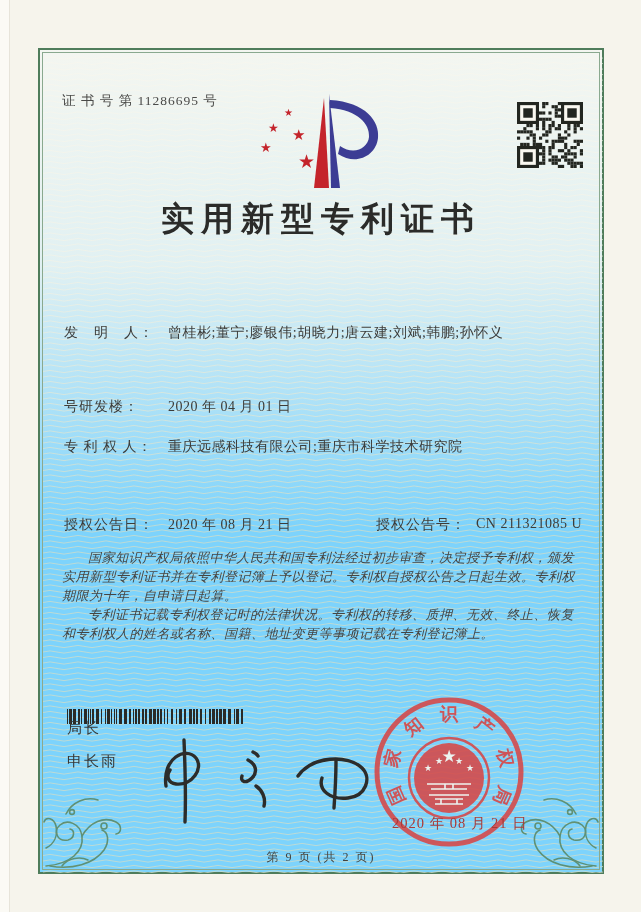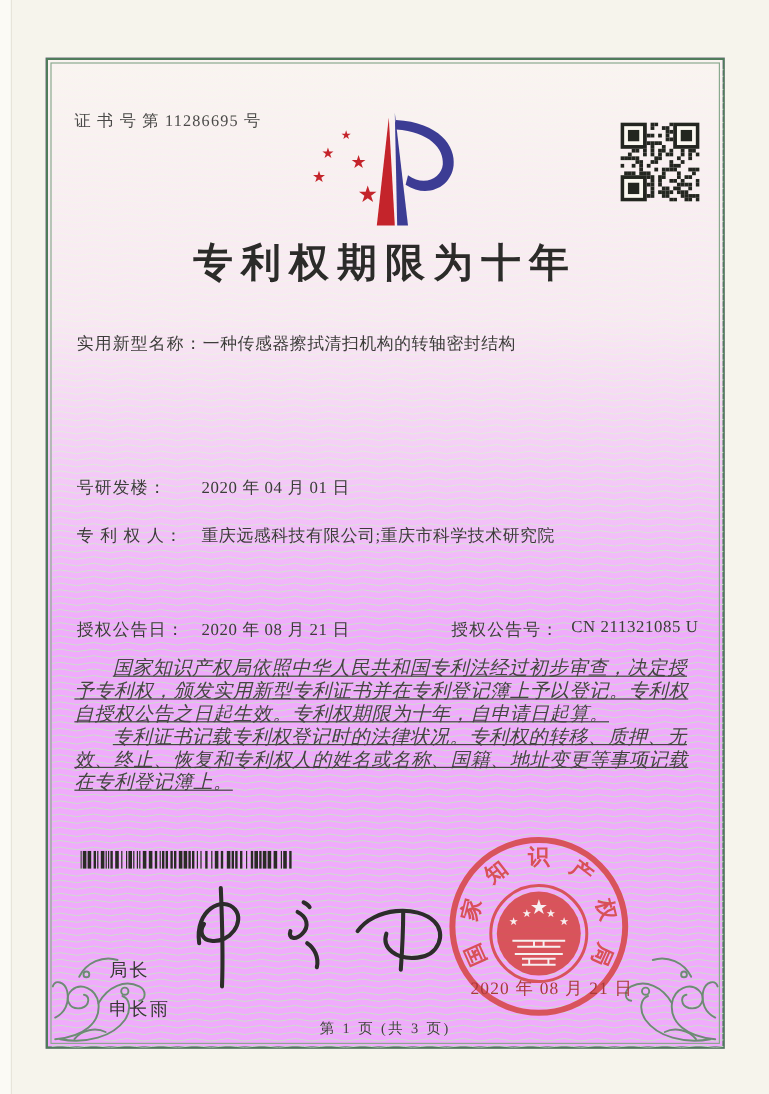--- a/index.html
+++ b/index.html
@@ -8,21 +8,21 @@
     background:#f6f4ec;
     font-family:"Liberation Serif","DejaVu Serif",serif;
     position:relative; overflow:hidden;
   }
   .page { position:absolute; inset:0; }
   .edge-strip { position:absolute; left:0; top:0; width:10px; height:912px; background:#fbfaf5; border-right:1px solid #e7e4da; }
 
   .frame {
     position:absolute; left:38px; top:48px; width:566px; height:826px;
     border:2px solid #4f7c5b;
-    background:#f0abfc;
+    background:#7dd3fc;
   }
   .frame-inner {
     position:absolute; inset:2px; border:1px solid #8aa98f; pointer-events:none; z-index:3;
   }
   .guilloche { position:absolute; inset:3px; z-index:0; }
   .guilloche svg { display:block; }
   .fade-top {
     position:absolute; left:0; top:0; right:0; height:58%;
     background:linear-gradient(180deg, rgba(250,248,240,0.95) 0%, rgba(250,248,240,0.8) 45%, rgba(250,248,240,0) 100%);
     z-index:1;
@@ -48,27 +48,27 @@
 
   .field-row { position:absolute; left:24px; width:530px; font-size:14px; color:#3c3c3a; }
   .field-row .lbl { display:inline-block; min-width:104px; letter-spacing:1px; vertical-align:top; }
   .field-row .val { display:inline-block; letter-spacing:0.5px; max-width:416px; vertical-align:top; }
   .field-row .val2-label { position:absolute; left:312px; top:0; letter-spacing:1px; }
   .field-row .val2 { position:absolute; left:412px; top:0; letter-spacing:0.5px; }
   .addr-line2 { margin-left:108px; letter-spacing:0.5px; }
 
   .paragraphs {
     position:absolute; left:22px; top:498px; width:522px;
-    font-size:16px; font-style:italic; line-height:19px; color:#454543;text-decoration:underline;
+    font-size:13px; font-style:italic; line-height:19px; color:#454543;
   }
   .paragraphs p { text-indent:2em; letter-spacing:0.5px; }
 
   .barcode { position:absolute; left:27px; top:659px; width:180px; height:15px; }
 
-  .signer { position:absolute; left:27px; top:749px; font-size:15px; color:#363634; letter-spacing:2px;margin-left:24px; }
+  .signer { position:absolute; left:27px; top:669px; font-size:15px; color:#363634; letter-spacing:2px; }
   .signer .name { margin-top:14px; }
   .signature { position:absolute; left:112px; top:684px; width:225px; height:95px; }
 
   .seal { position:absolute; left:329px; top:642px; width:160px; height:160px; }
   .seal-date {
     position:absolute; left:352px; top:764px; width:170px;
     font-size:14.5px; color:#a83a38; letter-spacing:1px; z-index:4;
   }
 
   .page-footer {
@@ -267,24 +267,24 @@
           <rect x="3" y="3" width="15" height="15" fill="#faf8f0"></rect>
           <rect x="6" y="6" width="9" height="9" fill="#232620"></rect>
           <rect x="42" y="0" width="21" height="21" fill="#232620"></rect>
           <rect x="45" y="3" width="15" height="15" fill="#faf8f0"></rect>
           <rect x="48" y="6" width="9" height="9" fill="#232620"></rect>
           <rect x="0" y="42" width="21" height="21" fill="#232620"></rect>
           <rect x="3" y="45" width="15" height="15" fill="#faf8f0"></rect>
           <rect x="6" y="48" width="9" height="9" fill="#232620"></rect>
         </svg>
 
-      <div class="title">专利权期限为十年</div>
-
-      <div class="field-row" style="top:228px">
-        <span class="lbl">实用新型名称：</span><span class="val">一种传感器擦拭清扫机构的转轴密封结构</span>
+      <div class="title">实用新型专利证书</div>
+
+      <div class="field-row" style="top:274px">
+        <span class="lbl">发　明　人：</span><span class="val">曾桂彬;董宁;廖银伟;胡晓力;唐云建;刘斌;韩鹏;孙怀义</span>
       </div>
       <div class="field-row" style="top:348px">
         <span class="lbl">号研发楼：</span><span class="val">2020 年 04 月 01 日</span>
       </div>
       <div class="field-row" style="top:388px">
         <span class="lbl">专 利 权 人：</span><span class="val">重庆远感科技有限公司;重庆市科学技术研究院</span>
       </div>
       <div class="field-row" style="top:428px">
       </div>
       <div class="field-row" style="top:466px">
@@ -391,19 +391,19 @@
             <text x="80" y="28" text-anchor="middle" font-size="18" font-weight="bold" fill="#d64747" opacity="0.9" transform="rotate(-76 80 80)">家</text>
             <text x="80" y="28" text-anchor="middle" font-size="18" font-weight="bold" fill="#d64747" opacity="0.9" transform="rotate(-38 80 80)">知</text>
             <text x="80" y="28" text-anchor="middle" font-size="18" font-weight="bold" fill="#d64747" opacity="0.9" transform="rotate(0 80 80)">识</text>
             <text x="80" y="28" text-anchor="middle" font-size="18" font-weight="bold" fill="#d64747" opacity="0.9" transform="rotate(38 80 80)">产</text>
             <text x="80" y="28" text-anchor="middle" font-size="18" font-weight="bold" fill="#d64747" opacity="0.9" transform="rotate(76 80 80)">权</text>
             <text x="80" y="28" text-anchor="middle" font-size="18" font-weight="bold" fill="#d64747" opacity="0.9" transform="rotate(114 80 80)">局</text>
           </g>
       </svg>
       <div class="seal-date">2020 年 08 月 21 日</div>
 
-      <div class="page-footer">第 1 页 (共 3 页)</div>
+      <div class="page-footer">第 9 页 (共 2 页)</div>
     </div>
     <div class="frame-inner"></div>
   </div>
 
   <div class="back-note">其他事项参见背面</div>
 </div>
 
 </body></html>

